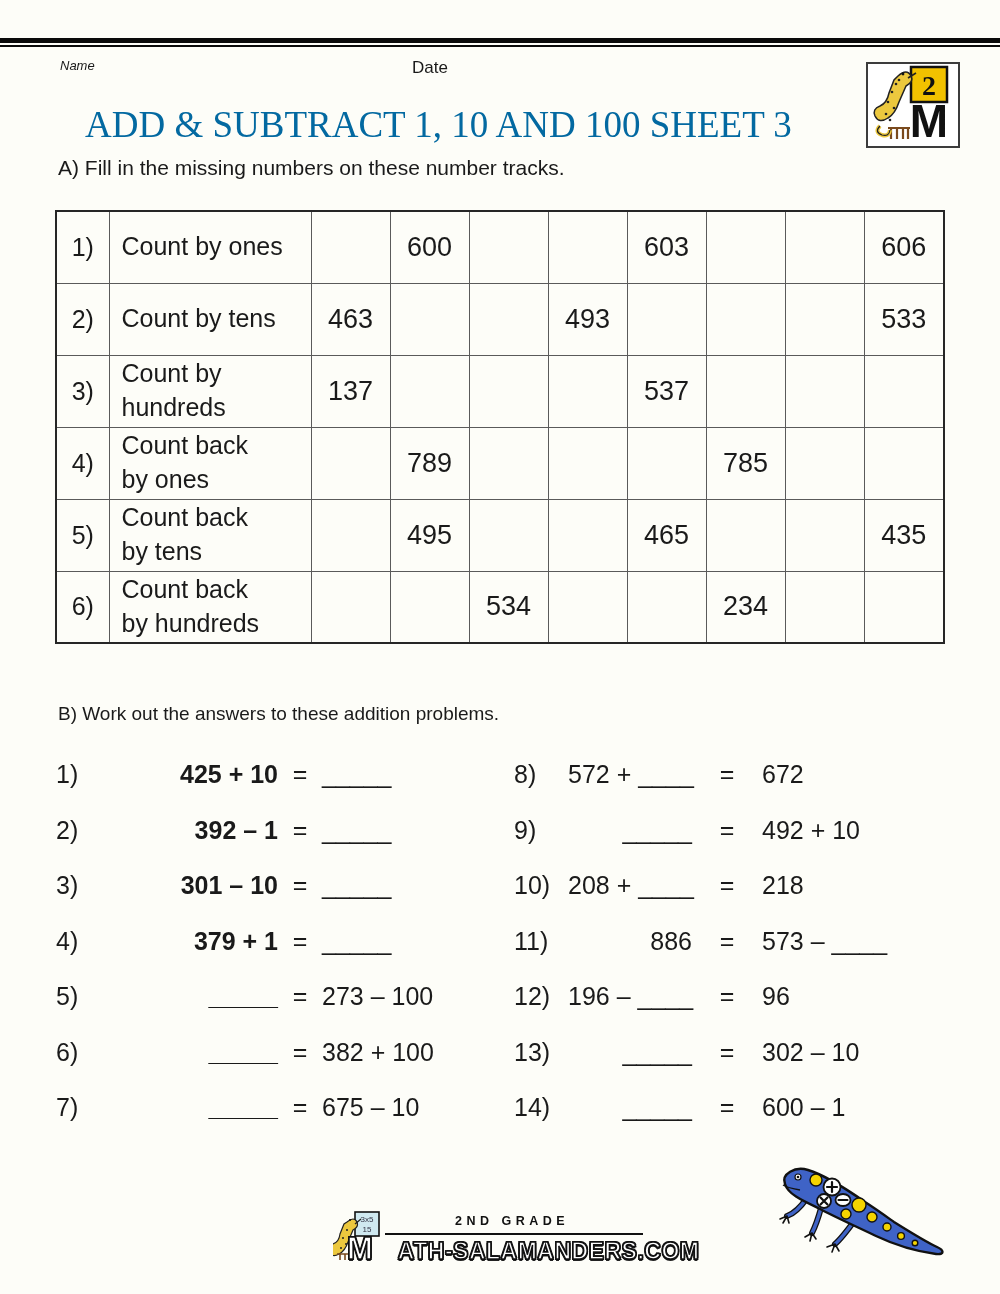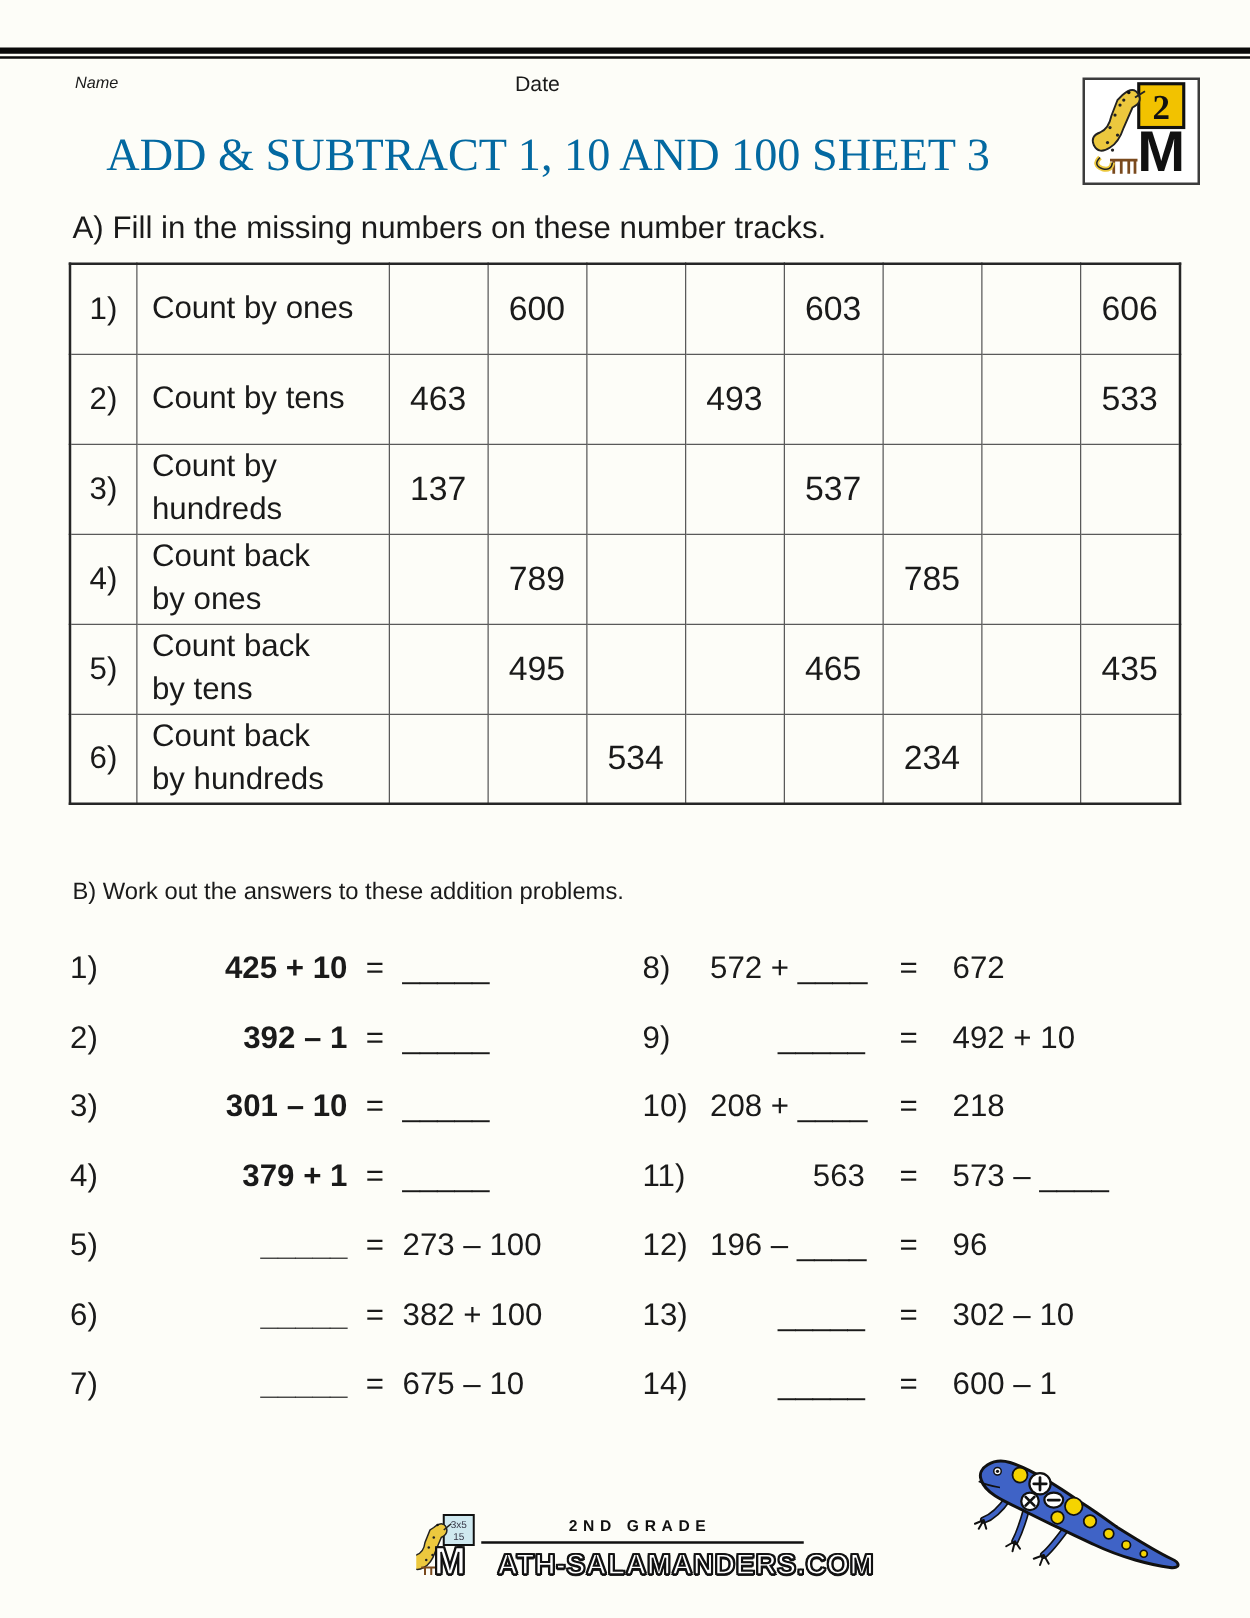--- a/index.html
+++ b/index.html
@@ -12,21 +12,21 @@
   
   .bar-thick{top:38px;left:0;width:1000px;height:5px;background:#0a0a0a;}
   .bar-thin{top:45px;left:0;width:1000px;height:2px;background:#0a0a0a;}
   
   .name-label{top:58px;left:60px;font-size:13px;font-style:italic;}
   .date-label{top:58px;left:412px;font-size:17px;}
   
   .brand-box{top:62px;left:866px;width:90px;height:82px;border:2px solid #3c3c3c;background:#fff;}
   
   .sheet-title{top:103px;left:56px;font-family:"Liberation Serif",serif;font-size:37px;color:#0369a1;letter-spacing:0px;white-space:nowrap;margin-left:29px;}
-  .heading-a{top:168px;left:58px;font-size:25px;}
+  .heading-a{top:156px;left:58px;font-size:21px;}
   .heading-b{top:703px;left:58px;font-size:19px;}
   
   table.tracks{position:absolute;top:210px;left:55px;width:890px;height:433px;border-collapse:collapse;table-layout:fixed;background:#fdfdf8;}
   table.tracks{border:2px solid #262626;}
   table.tracks td{border:1px solid #5a5a5a;vertical-align:middle;overflow:hidden;}
   table.tracks tr{height:72px;}
   td.lab{text-align:center;font-size:25px;}
   td.desc{font-size:25px;padding-left:12px;line-height:1.35;white-space:pre-line;}
   td.num{text-align:center;font-size:27px;}
   
@@ -237,21 +237,21 @@
   <span class="rhs">492 + 10</span>
 </div>
 <div class="prob pr" style="top:871px">
   <span class="pn">10)</span>
   <span class="lhs">208 + ____</span>
   <span class="eq">=</span>
   <span class="rhs">218</span>
 </div>
 <div class="prob pr" style="top:927px">
   <span class="pn">11)</span>
-  <span class="lhs">563</span>
+  <span class="lhs">886</span>
   <span class="eq">=</span>
   <span class="rhs">573 – ____</span>
 </div>
 <div class="prob pr" style="top:982px">
   <span class="pn">12)</span>
   <span class="lhs">196 – ____</span>
   <span class="eq">=</span>
   <span class="rhs">96</span>
 </div>
 <div class="prob pr" style="top:1038px">

